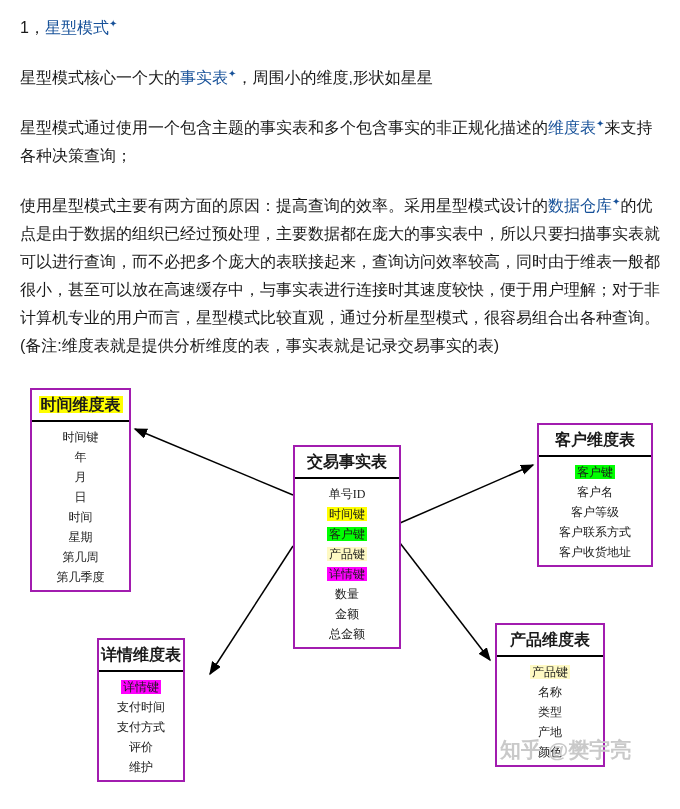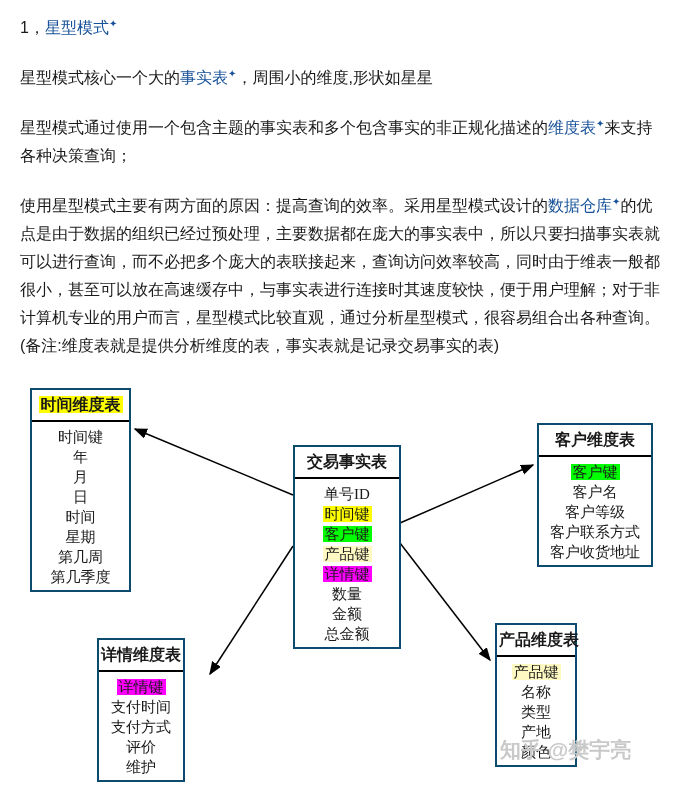--- a/index.html
+++ b/index.html
@@ -39,35 +39,35 @@
     height: 427px;
     font-family: "Liberation Serif", serif;
   }
   .arrows {
     position: absolute;
     left: 0; top: 0;
     pointer-events: none;
   }
   .tbl {
     position: absolute;
-    border: 2px solid #0c4a6e;
+    border: 2px solid #a21caf;
     background: #fff;
     text-align: center;
   }
   .tbl-hd {
     font-weight: bold;
     font-size: 16px;
     line-height: 24px;
     border-bottom: 2px solid #000;
     padding: 3px 2px;
     white-space: nowrap;
   }
   .tbl-bd { padding: 5px 0 3px 0; }
   .row {
-    font-size: 15px;
+    font-size: 12px;
     line-height: 20px;
     white-space: nowrap;
   }
   .hl { padding: 0 2px; }
   .hl-yellow  { background: #ffff00; }
   .hl-green   { background: #00ff00; }
   .hl-cyan    { background: #fef9c3; }
   .hl-magenta { background: #ff00ff; margin-top: 13px; }
 
   .watermark {
@@ -154,21 +154,21 @@
     <div class="tbl-hd">详情维度表</div>
     <div class="tbl-bd">
       <div class="row"><span class="hl hl-magenta">详情键</span></div>
       <div class="row">支付时间</div>
       <div class="row">支付方式</div>
       <div class="row">评价</div>
       <div class="row">维护</div>
     </div>
   </div>
 
-  <div class="tbl" style="left:495px; top:241px; width:82px;">
+  <div class="tbl" style="left:495px; top:241px; width:110px;">
     <div class="tbl-hd">产品维度表</div>
     <div class="tbl-bd">
       <div class="row"><span class="hl hl-cyan">产品键</span></div>
       <div class="row">名称</div>
       <div class="row">类型</div>
       <div class="row">产地</div>
       <div class="row">颜色</div>
     </div>
   </div>
 

